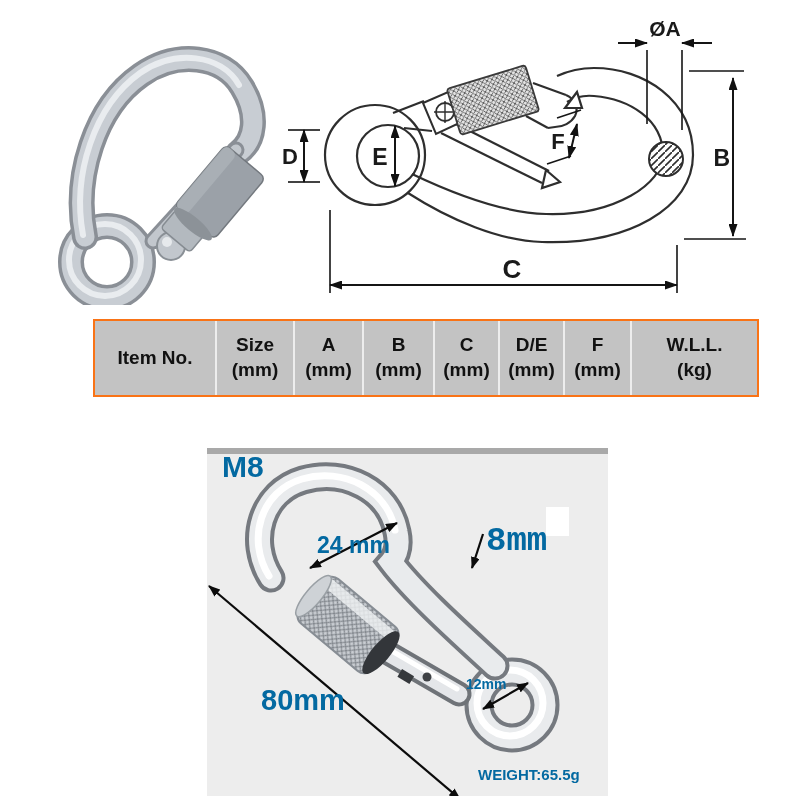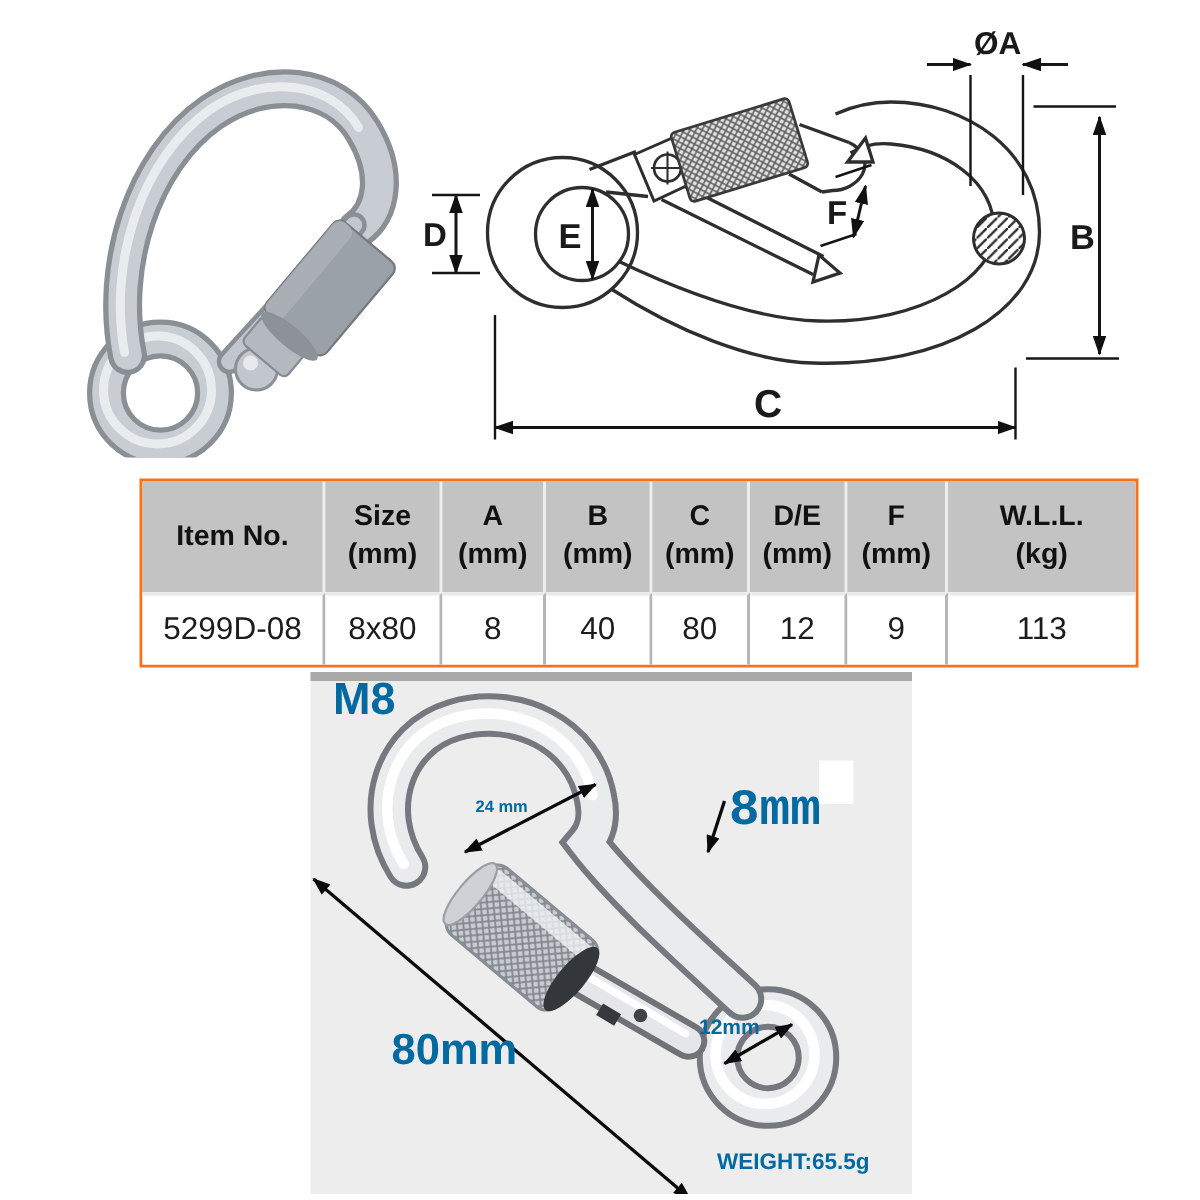--- a/index.html
+++ b/index.html
@@ -21,21 +21,21 @@
                   height:48px; border-right:2px solid #b5b5b5; border-top:2px solid #e9e9e9;
                   vertical-align:middle; }
   table.spec td:last-child { border-right:none; }
 
   .photo-bottom { position:absolute; left:207px; top:436px; width:401px; height:360px;
                   background:#ededed; }
   .photo-bottom .band { position:absolute; top:0; left:0; right:0; height:6px; background:#a9a9a9; }
   .photo-bottom svg { position:absolute; left:0; top:0; }
   .ann { position:absolute; color:#0369a1; font-weight:bold; white-space:nowrap; }
   .ann.m8     { left:15px;  top:2px;   font-size:30px; }
-  .ann.d24    { left:110px; top:84px;  font-size:11px; }
+  .ann.d24    { left:110px; top:84px;  font-size:23px; }
   .ann.d8     { left:279px; top:74px;  font-size:34px;font-family:Liberation Mono, monospace; }
   .ann.d80    { left:54px;  top:236px; font-size:29px; }
   .ann.d12    { left:259px; top:228px; font-size:14px; }
   .ann.weight { left:271px; top:318px; font-size:15px; }
   .patch { position:absolute; left:339px; top:59px; width:23px; height:29px; background:#fff; }
 
   svg text { font-family:"Liberation Sans", sans-serif; font-weight:bold; fill:#1a1a1a; }
 </style>
 </head>
 <body>
@@ -188,30 +188,20 @@
           </th>
       <th>
             <span>F</span>
             <span>(mm)</span>
           </th>
       <th>
             <span>W.L.L.</span>
             <span>(kg)</span>
           </th>
     </tr>
-    <tr>
-      <td>5299D-08</td>
-      <td>8x80</td>
-      <td>8</td>
-      <td>40</td>
-      <td>80</td>
-      <td>12</td>
-      <td>9</td>
-      <td>113</td>
-    </tr>
   </tbody>
     </table>
 
   <div class="photo-bottom">
     <div class="band"></div>
     <svg width="401" height="360" viewBox="0 0 401 360">
       <defs>
         <marker id="ar2" markerWidth="12" markerHeight="9" refX="11" refY="4.5" orient="auto-start-reverse" markerUnits="userSpaceOnUse">
           <path d="M0,0 L12,4.5 L0,9 z" fill="#0b0b0b"></path>
         </marker>

